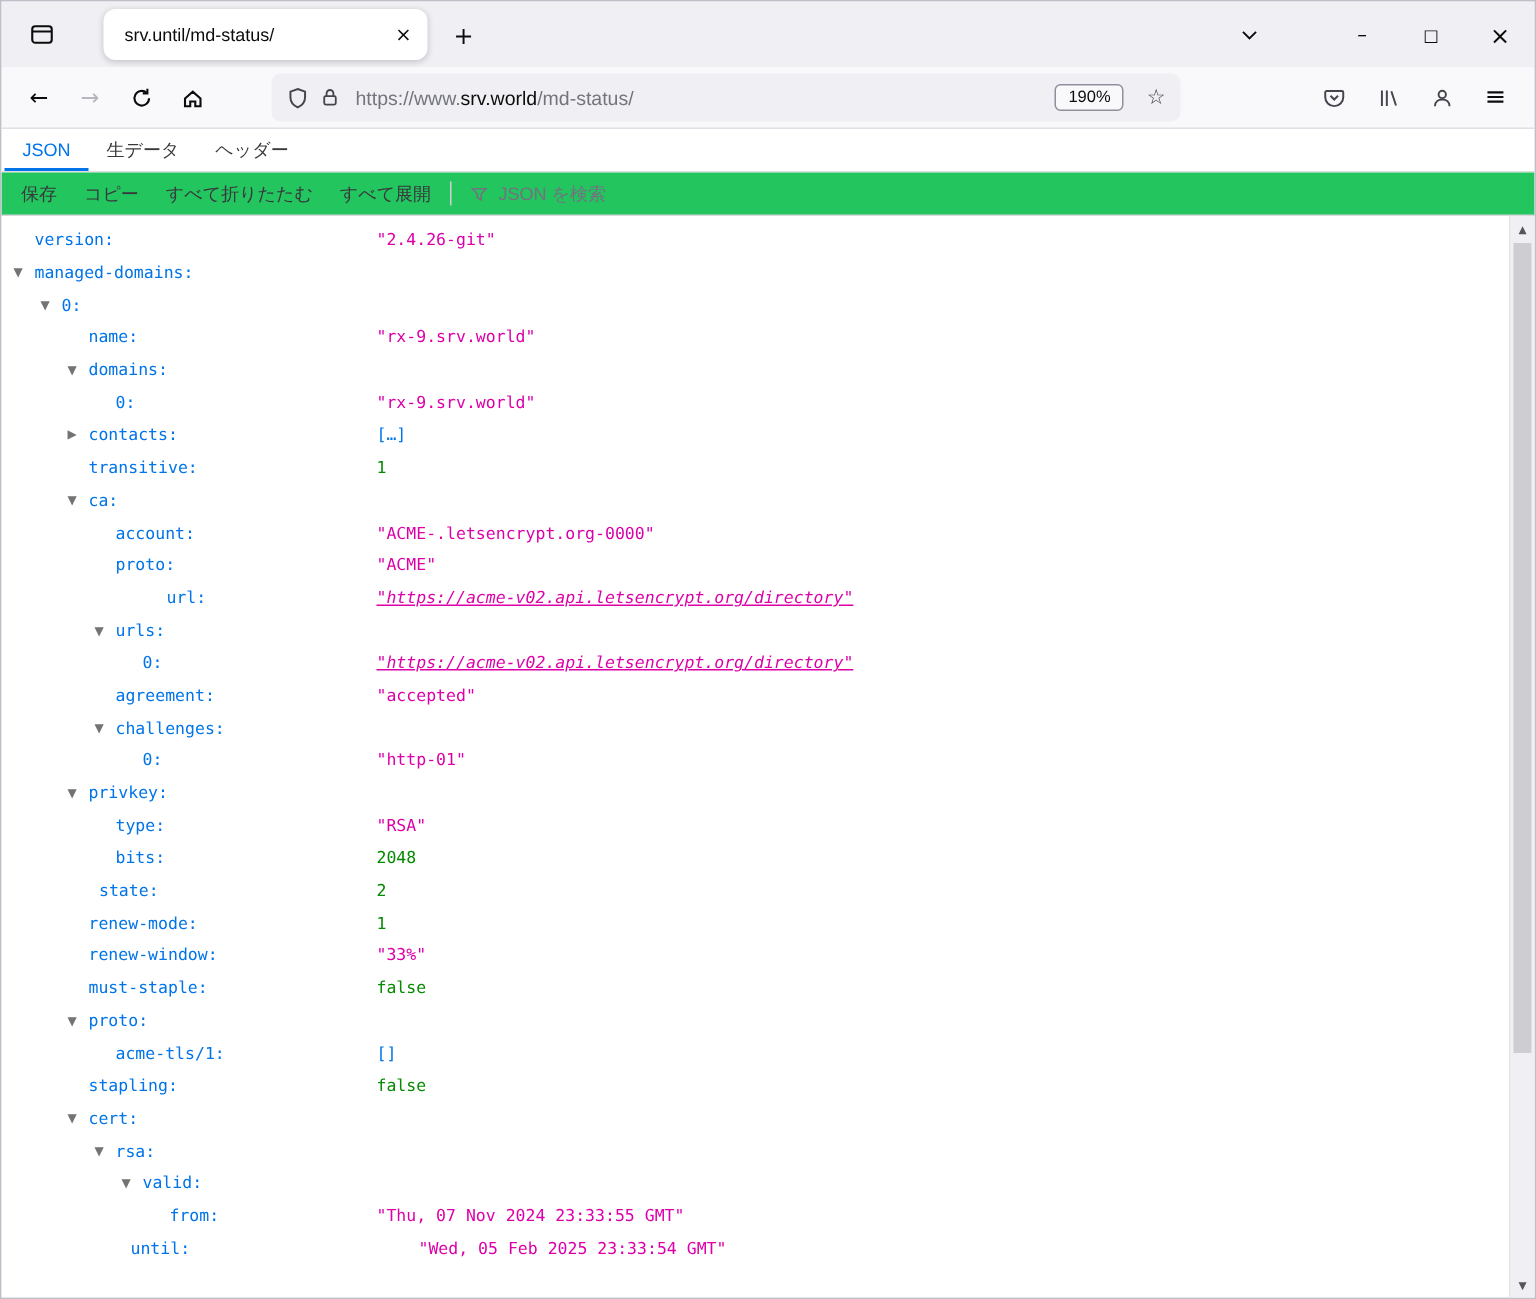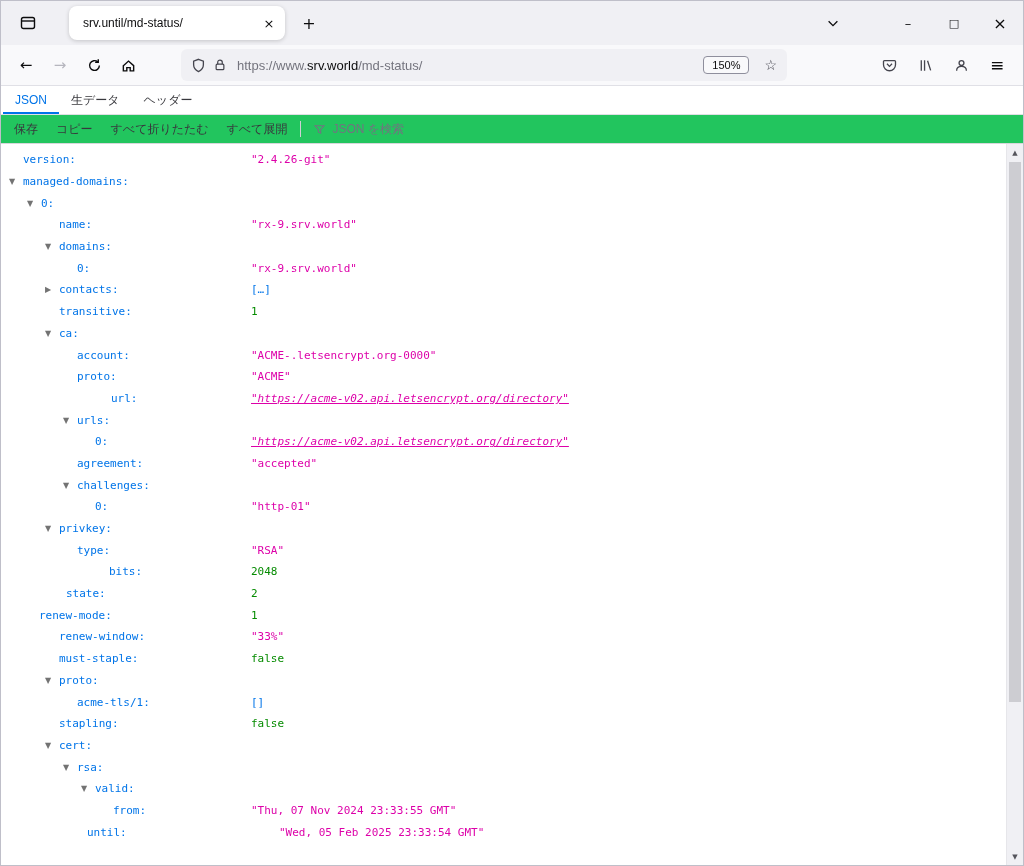--- a/index.html
+++ b/index.html
@@ -118,21 +118,21 @@
           <path d="M8 1.4l5.2 1.9v4c0 3.3-2.1 5.8-5.2 7.2-3.1-1.4-5.2-3.9-5.2-7.2v-4z" fill="none" stroke="#45454e" stroke-width="1.4"></path>
         </svg>
     </span>
     <span>
       <svg width="14" height="14" viewBox="0 0 16 16">
           <rect x="3.6" y="7" width="8.8" height="6.4" rx="1.2" fill="none" stroke="#45454e" stroke-width="1.4"></rect>
           <path d="M5.4 7V4.9a2.6 2.6 0 0 1 5.2 0V7" fill="none" stroke="#45454e" stroke-width="1.4"></path>
         </svg>
     </span>
     <span class="url-text"><span>https://www.</span><span class="host">srv.world</span><span>/md-status/</span></span>
-    <span class="zoom-pill">150%</span>
+    <span class="zoom-pill">190%</span>
     <span class="star glyph">☆</span>
   </div>
 
   <div class="nav-right">
     <div class="icon-btn">
       <svg width="15" height="15" viewBox="0 0 16 16">
           <path d="M2.6 2.8h10.8a1 1 0 0 1 1 1v3.4a6.4 6.4 0 0 1-12.8 0V3.8a1 1 0 0 1 1-1z" fill="none" stroke="#45454e" stroke-width="1.4"></path>
           <path d="M5.3 6.2 8 8.9l2.7-2.7" fill="none" stroke="#45454e" stroke-width="1.4"></path>
         </svg>
     </div>
@@ -302,35 +302,35 @@
         <span class="val "></span>
       </div>
       <div class="row">
         <span class="keycell" style="padding-left: 62px;">
           <span class="twisty"></span>
           <span class="key">type:</span>
         </span>
         <span class="val string">"RSA"</span>
       </div>
       <div class="row">
-        <span class="keycell" style="padding-left: 94px;">
+        <span class="keycell" style="padding-left: 62px;">
           <span class="twisty"></span>
           <span class="key">bits:</span>
         </span>
         <span class="val number">2048</span>
       </div>
       <div class="row">
         <span class="keycell" style="padding-left: 51px;">
           <span class="twisty"></span>
           <span class="key">state:</span>
         </span>
         <span class="val number">2</span>
       </div>
       <div class="row">
-        <span class="keycell" style="padding-left: 24px; align-items: center;">
+        <span class="keycell" style="padding-left: 44px; align-items: center;">
           <span class="twisty"></span>
           <span class="key">renew-mode:</span>
         </span>
         <span class="val number">1</span>
       </div>
       <div class="row">
         <span class="keycell" style="padding-left: 44px; text-align: right;">
           <span class="twisty"></span>
           <span class="key">renew-window:</span>
         </span>

